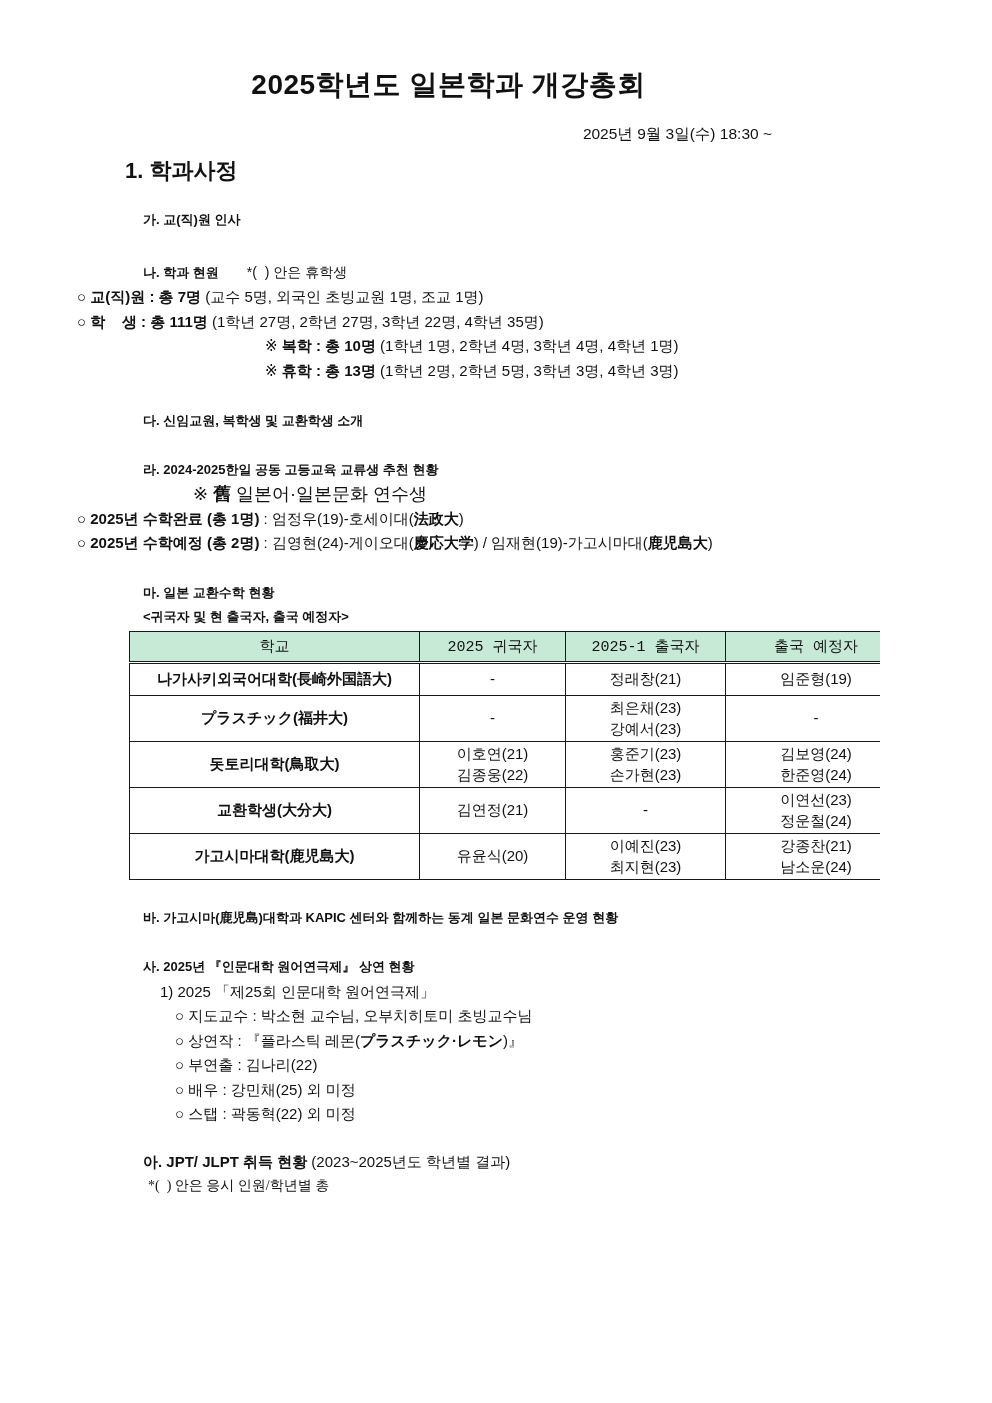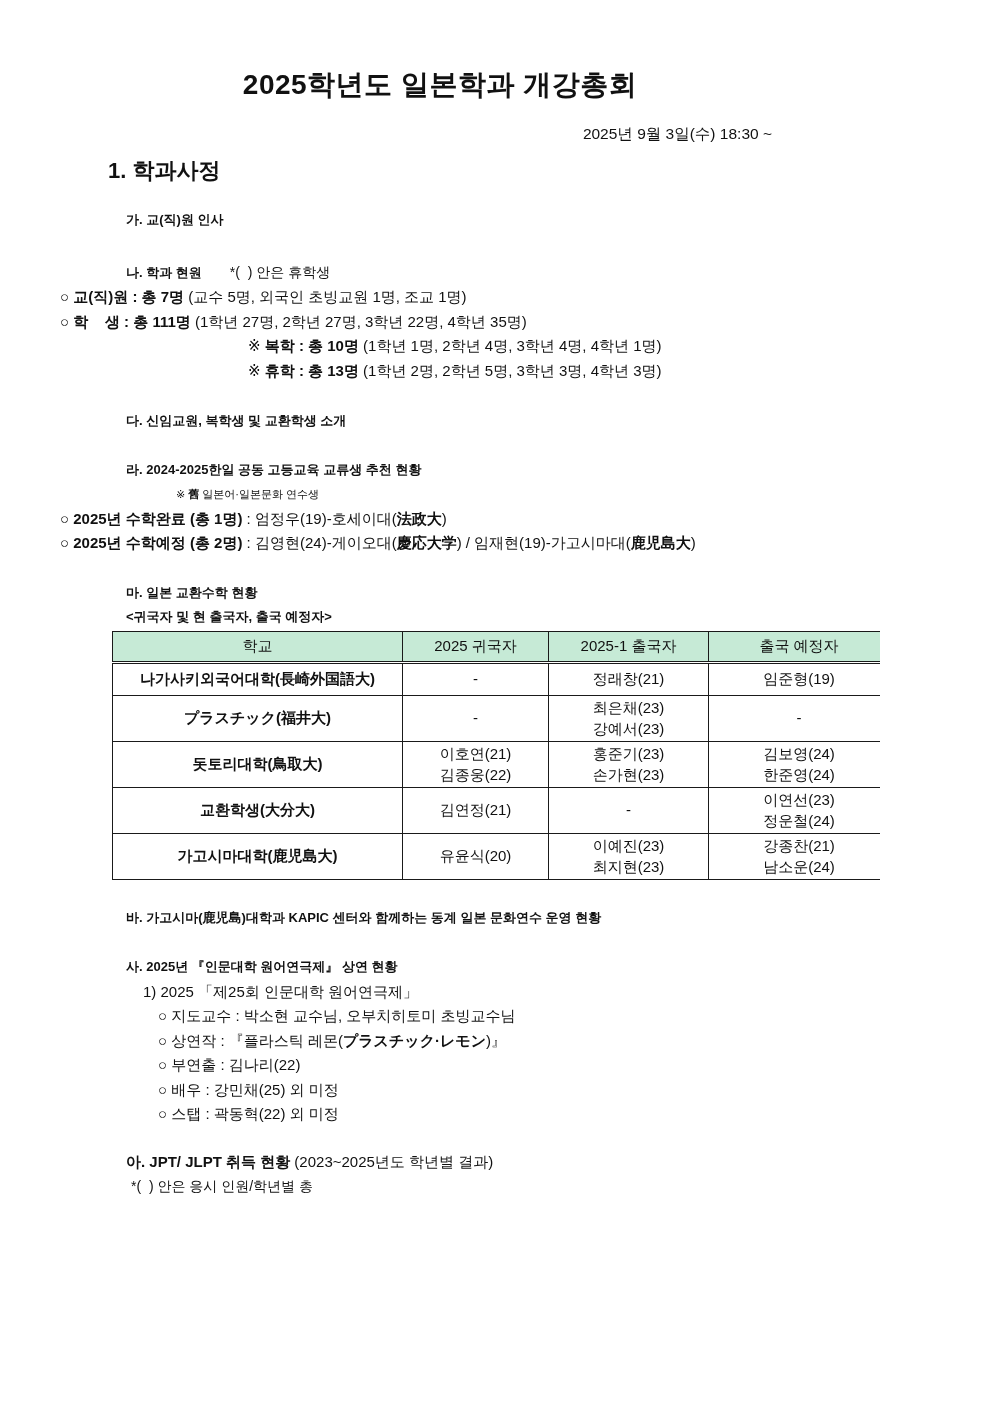--- a/index.html
+++ b/index.html
@@ -2,21 +2,21 @@
 <html><head>
 <meta charset="utf-8">
 <style>
   * { margin:0; padding:0; box-sizing:border-box; }
   html,body { background:#ffffff; }
   body {
     width:992px; height:1403px;
     font-family:"Liberation Sans","DejaVu Sans",sans-serif;
     color:#111111;
   }
-  .doc { position:relative; width:880px; height:1403px; overflow:hidden; background:#ffffff; }
+  .doc { position:relative; width:880px; height:1403px; overflow:hidden; background:#ffffff;padding-left:17px; }
 
   .title {
     margin-top:66px;
     text-align:center;
     font-size:28px; font-weight:bold;
     line-height:38px;
     letter-spacing:0.5px;
     white-space:pre-wrap;
   }
   .date {
@@ -35,24 +35,24 @@
     white-space:pre-wrap;
   }
 
   .line { font-size:15px; line-height:24.5px; white-space:pre-wrap; }
   .b, .line .b { font-weight:bold; }
   .hd { font-weight:bold; font-size:13px; }
 
   .i1 { margin-left:126px; }
   .i2 { margin-left:60px; }
   .i3 { margin-left:248px; }
-  .inote { margin-left:176px; font-size:11px; }
+  .inote { margin-left:176px; font-size:18px; }
   .isub { margin-left:143px; }
   .i2b { margin-left:158px; }
-  .iah { margin-left:131px; font-size:14px; }
+  .iah { margin-left:131px; font-size:14px;font-family:Liberation Serif, serif; }
 
   .mt24 { margin-top:24px; }
   .mt25 { margin-top:25px; }
   .mt26 { margin-top:26px; }
   .mt27 { margin-top:27px; }
   .mt23 { margin-top:23px; }
 
   .na-note { margin-left:28px; font-size:14px; font-weight:normal;text-align:right; }
 
   table.tbl {
@@ -67,20 +67,21 @@
     border:1.5px solid #1a1a1a;
     text-align:center;
     vertical-align:middle;
     padding:1px 4px;
   }
   .tbl thead th {
     background:#c6ead6;
     font-weight:normal;
     height:31px;
     border-bottom:3px double #1a1a1a;
+    font-family:Liberation Mono, monospace;
   }
   .tbl tbody tr { height:46px; }
   .tbl tbody tr.single { height:33px; }
   .tbl td.school { font-weight:bold; }
   .cell-line { line-height:21.5px; }
 </style>
 </head>
 <body>
 
 <div class="doc">

